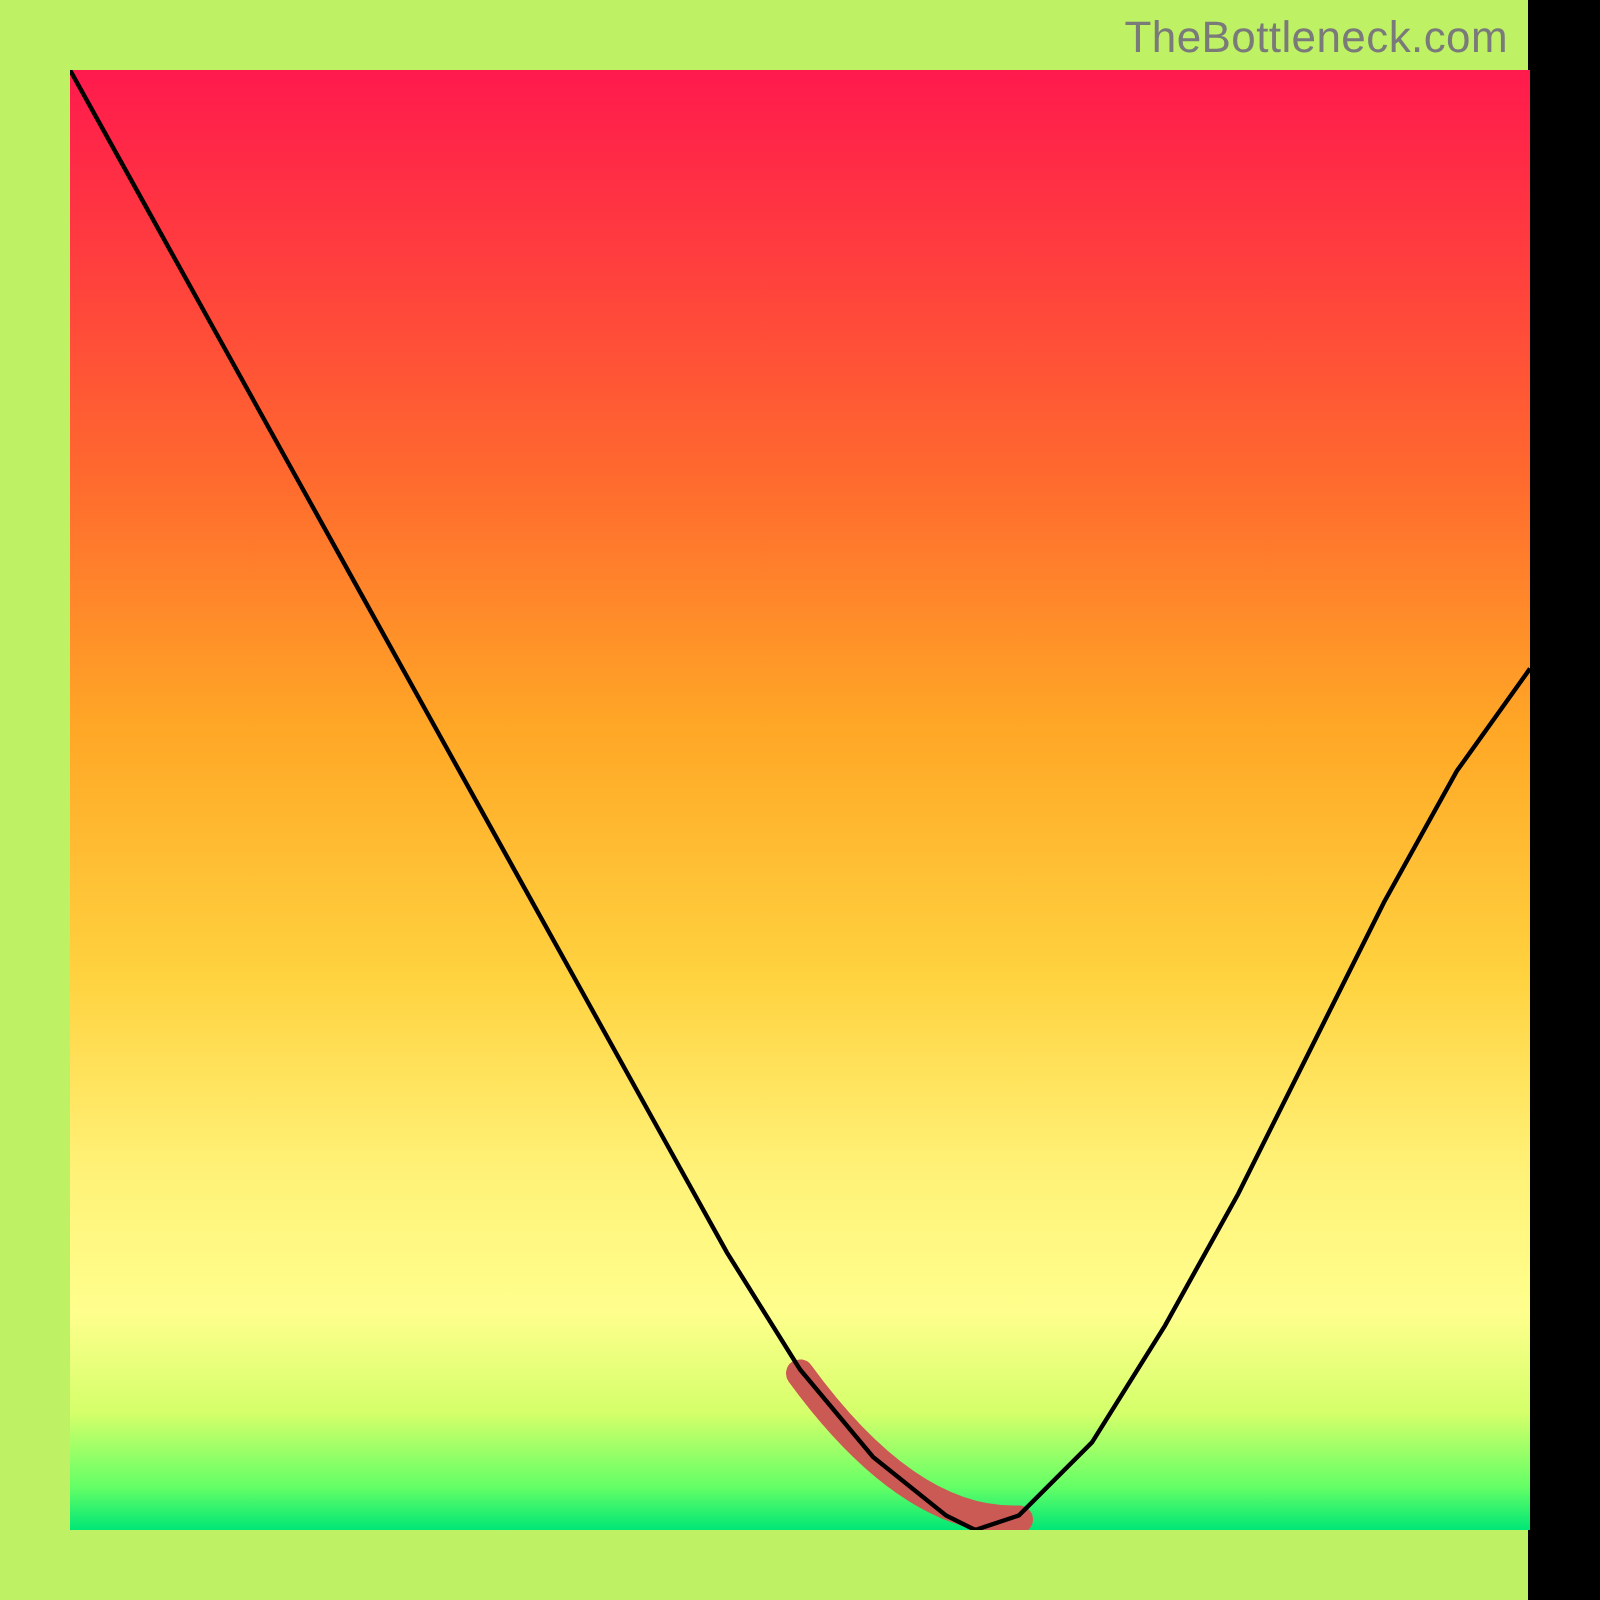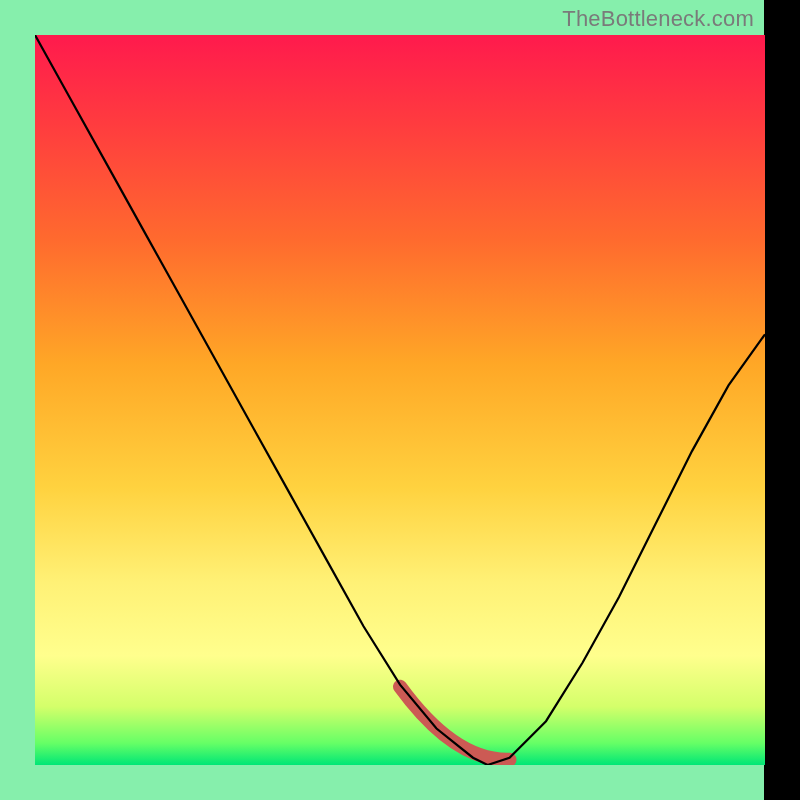--- a/index.html
+++ b/index.html
@@ -10,21 +10,21 @@
     background: #000;
     overflow: hidden;
     font-family: Arial, Helvetica, sans-serif;
   }
   .frame {
     position: absolute;
     left: 0;
     top: 0;
     width: 764px;
     height: 800px;
-    background: #86efac;
+    background: #bef264;
   }
   .plot {
     position: absolute;
     left: 35px;
     top: 35px;
     width: 730px;
     height: 730px;
     
     background: linear-gradient(
       to bottom,

